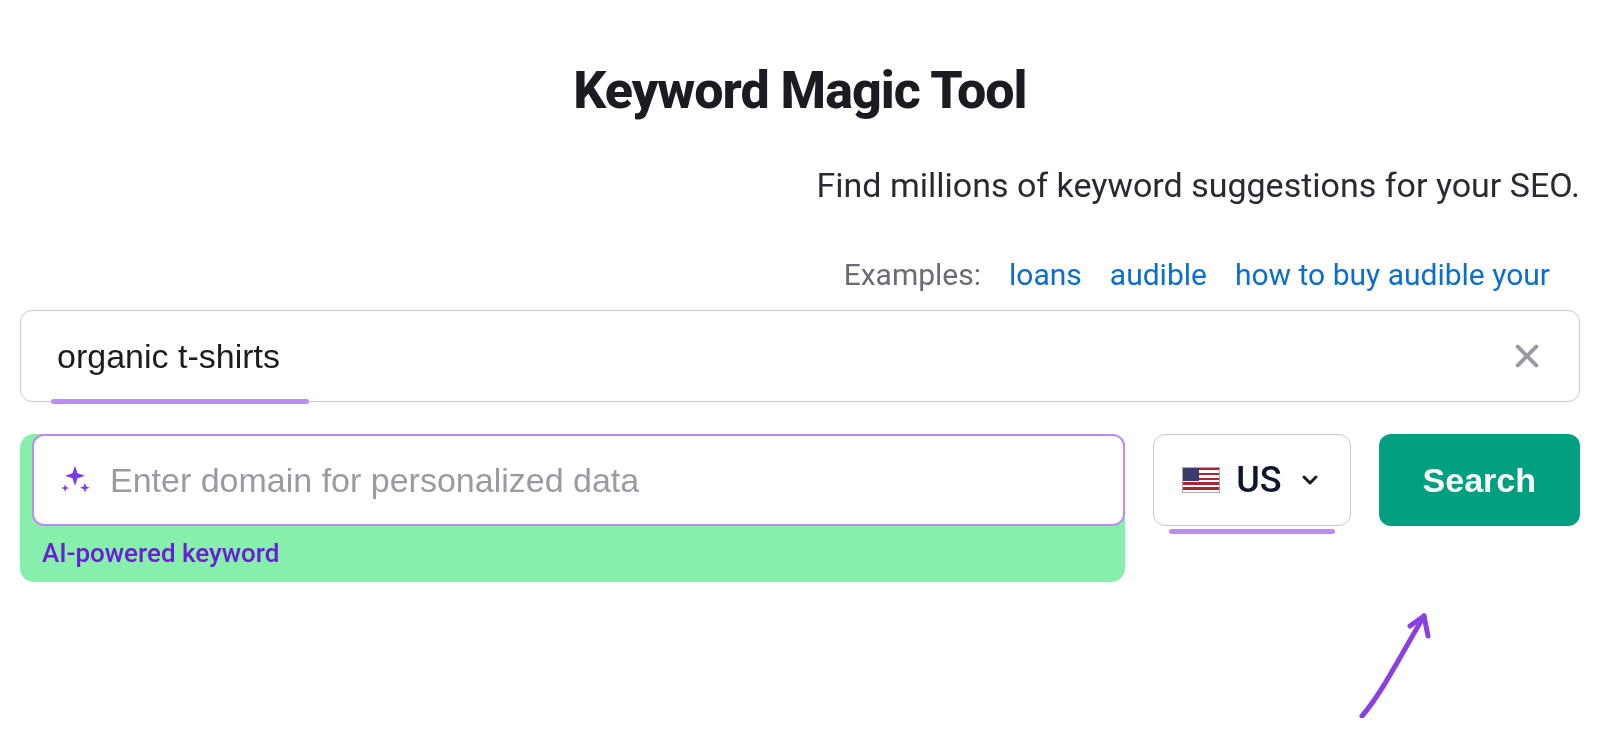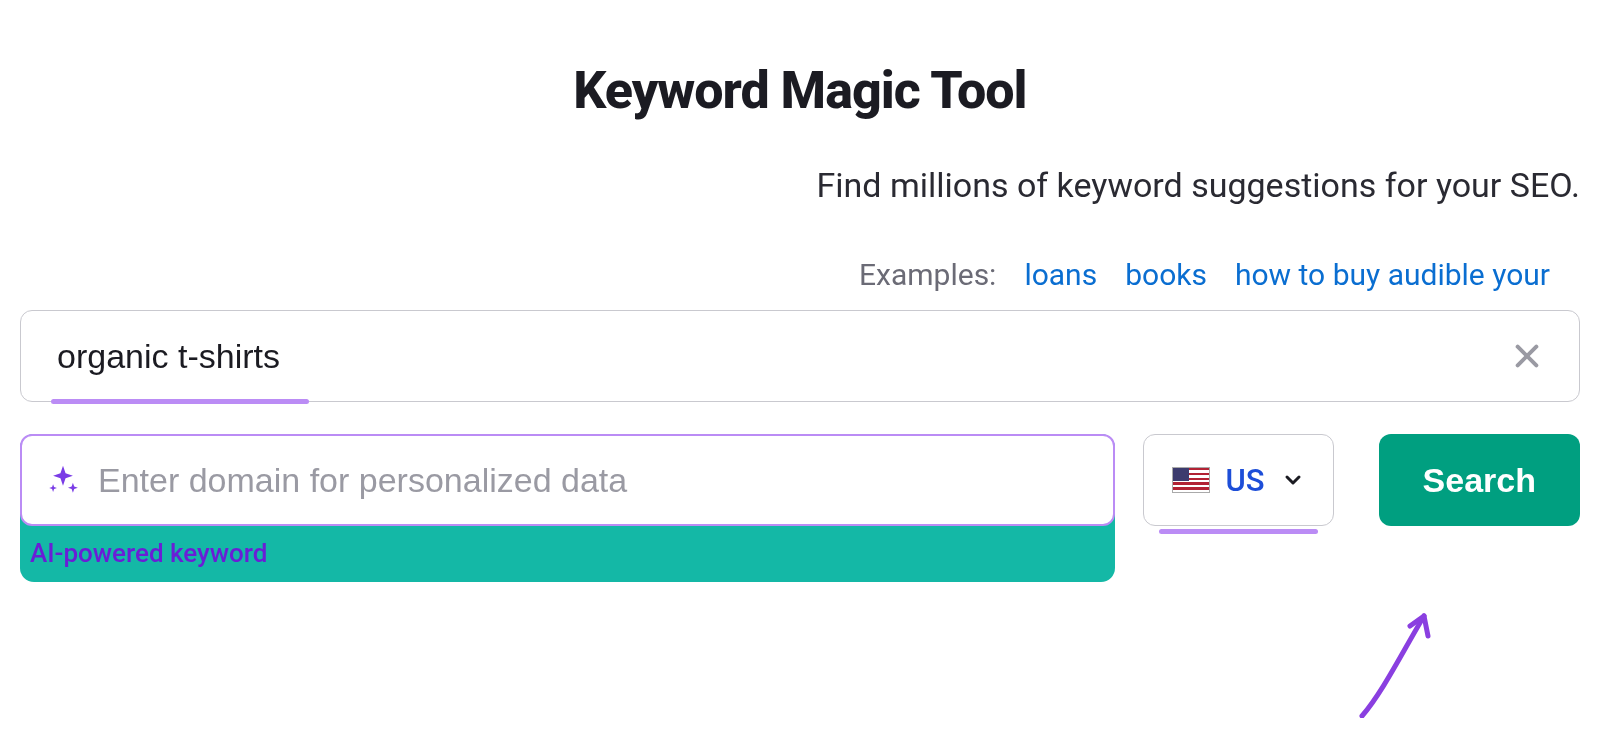--- a/index.html
+++ b/index.html
@@ -65,23 +65,23 @@
 
   .second-row {
     display: flex;
     gap: 28px;
     margin-top: 32px;
     align-items: flex-start;
   }
 
   .domain-block {
     flex: 1;
-    background: #14b8a6;
+    background: #86efac;
     border-radius: 14px;
-    padding: 0 0 14px 0;
+    padding: 0 0 14px 12px;
     position: relative;
   }
   .domain-input-box {
     background: #fff;
     border: 2px solid #bb8cf5;
     border-radius: 12px;
     height: 92px;
     display: flex;
     align-items: center;
     padding: 0 24px;
@@ -121,21 +121,21 @@
     position: relative;
     border: 1px solid #aaa;
   }
   .flag::before {
     content: "";
     position: absolute;
     left: 0; top: 0;
     width: 45%; height: 54%;
     background: #3c3b6e;
   }
-  .country-code { font-size: 31px; color: #1d4ed8; font-weight: 500; }
+  .country-code { font-size: 36px; color: #0f172a; font-weight: 500; }
   .chevron-icon { width: 24px; height: 24px; color: #1b1b22; }
   .country-underline {
     position: absolute;
     left: 16px; right: 16px;
     bottom: -8px;
     height: 5px;
     background: #bb8cf5;
     border-radius: 3px;
   }
 
@@ -143,21 +143,20 @@
     height: 92px;
     padding: 0 44px;
     background: #009f80;
     color: #fff;
     font-size: 34px;
     font-weight: 600;
     border: none;
     border-radius: 12px;
     cursor: pointer;
     position: relative;
-    margin-left: 17px;
   }
 
   .annotation-arrow {
     position: absolute;
     pointer-events: none;
     left: 1352px;
     top: 598px;
     width: 90px;
     height: 120px;
   }
@@ -166,21 +165,21 @@
 <body>
 
 <div class="wrap">
 
   <h1 class="title">Keyword Magic Tool</h1>
   <p class="subtitle">Find millions of keyword suggestions for your SEO.</p>
 
   <div class="examples-row">
     <span class="examples-label">Examples:</span>
     <a class="example-link">loans</a>
-    <a class="example-link">books</a>
+    <a class="example-link">audible</a>
     <a class="example-link">how to buy audible your</a>
   </div>
 
   <div class="keyword-input-box">
     <input class="keyword-input" type="text" value="organic t-shirts" style="">
     <svg class="clear-icon" viewBox="0 0 24 24" fill="none" stroke="currentColor" stroke-width="3" stroke-linecap="round">
       <line x1="5" y1="5" x2="19" y2="19"></line>
       <line x1="19" y1="5" x2="5" y2="19"></line>
     </svg>
     <div class="underline-accent"></div>

